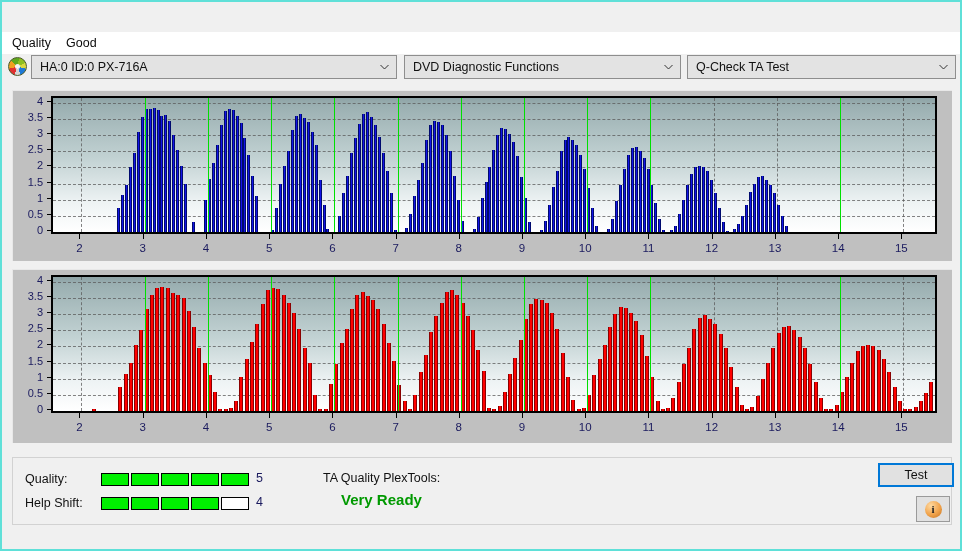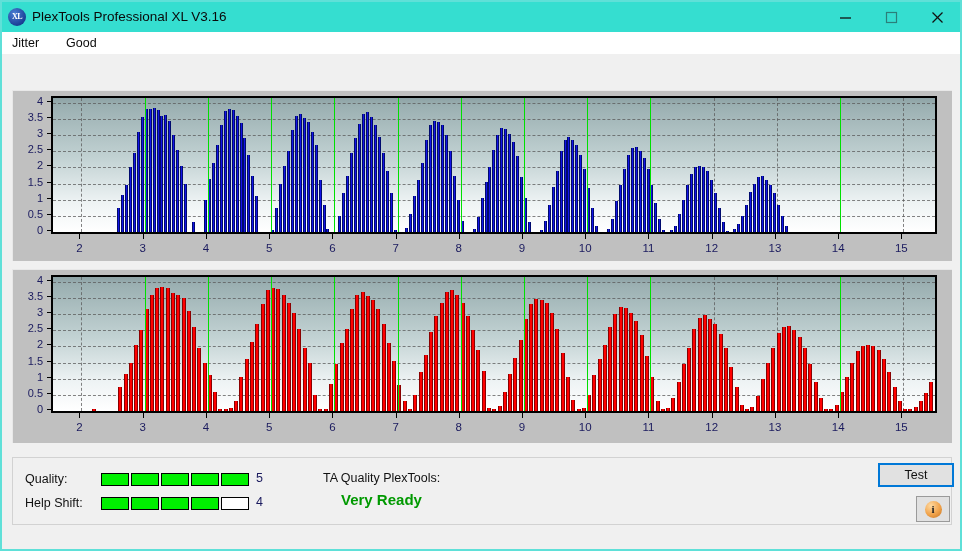--- a/index.html
+++ b/index.html
@@ -207,46 +207,47 @@
   .statusbar::before{
     content:""; position:absolute; left:0; top:0; width:1px; height:100%;
     background:#a8a8a8;
   }
 </style>
 </head>
 <body>
 
 <div class="window">
 
-  <div class="titlebar">
-    <div class="app-icon">XL</div>
-    <div class="title-text">PlexTools Professional XL V3.16</div>
-    <div class="win-btn win-min">
-      <svg width="13" height="13" viewBox="0 0 13 13">
-          <line x1="1" y1="7" x2="12" y2="7" stroke="#111" stroke-width="1.3"></line>
+
+  <div class="menubar">
+    <div class="menu-item" style="left:4px">Quality</div>
+    <div class="menu-item" style="left:58px">Good</div>
+  </div>
+
+  <div class="combo-row">
+    <div class="disc-icon"></div>
+    <div class="combo" id="combo-drive">
+      <div class="ctext">HA:0 ID:0  PX-716A</div>
+      <svg class="carrow" viewBox="0 0 9 6">
+          <path d="M0.5 1 L4.5 5 L8.5 1" fill="none" stroke="#333" stroke-width="1"></path>
         </svg>
     </div>
-    <div class="win-btn win-max">
-      <svg width="13" height="13" viewBox="0 0 13 13">
-          <rect x="1.5" y="1.5" width="10" height="10" fill="none" stroke="#2b7f7a" stroke-width="1.2"></rect>
+    <div class="combo" id="combo-func">
+      <div class="ctext">DVD Diagnostic Functions</div>
+      <svg class="carrow" viewBox="0 0 9 6">
+          <path d="M0.5 1 L4.5 5 L8.5 1" fill="none" stroke="#333" stroke-width="1"></path>
         </svg>
     </div>
-    <div class="win-btn win-close">
-      <svg width="13" height="13" viewBox="0 0 13 13">
-          <line x1="1.5" y1="1.5" x2="11.5" y2="11.5" stroke="#111" stroke-width="1.3"></line>
-          <line x1="11.5" y1="1.5" x2="1.5" y2="11.5" stroke="#111" stroke-width="1.3"></line>
+    <div class="combo" id="combo-test">
+      <div class="ctext">Q-Check TA Test</div>
+      <svg class="carrow" viewBox="0 0 9 6">
+          <path d="M0.5 1 L4.5 5 L8.5 1" fill="none" stroke="#333" stroke-width="1"></path>
         </svg>
     </div>
   </div>
-
-  <div class="menubar">
-    <div class="menu-item" style="left:4px">Jitter</div>
-    <div class="menu-item" style="left:58px">Good</div>
-  </div>
-
 
   <div class="chart-panel" id="chart-panel-jitter">
     <div class="ylab-wrap" id="yaxis-0">
         <div class="ylabel" style="top: 134px; right: 8px;">0</div>
         <div class="ytickmark" style="top: 139px; left: 34px;"></div>
         <div class="ylabel" style="top: 117.855px; right: 8px;">0.5</div>
         <div class="ytickmark" style="top: 122.855px; left: 34px;"></div>
         <div class="ylabel" style="top: 101.711px; right: 8px;">1</div>
         <div class="ytickmark" style="top: 106.711px; left: 34px;"></div>
         <div class="ylabel" style="top: 85.5663px; right: 8px;">1.5</div>

